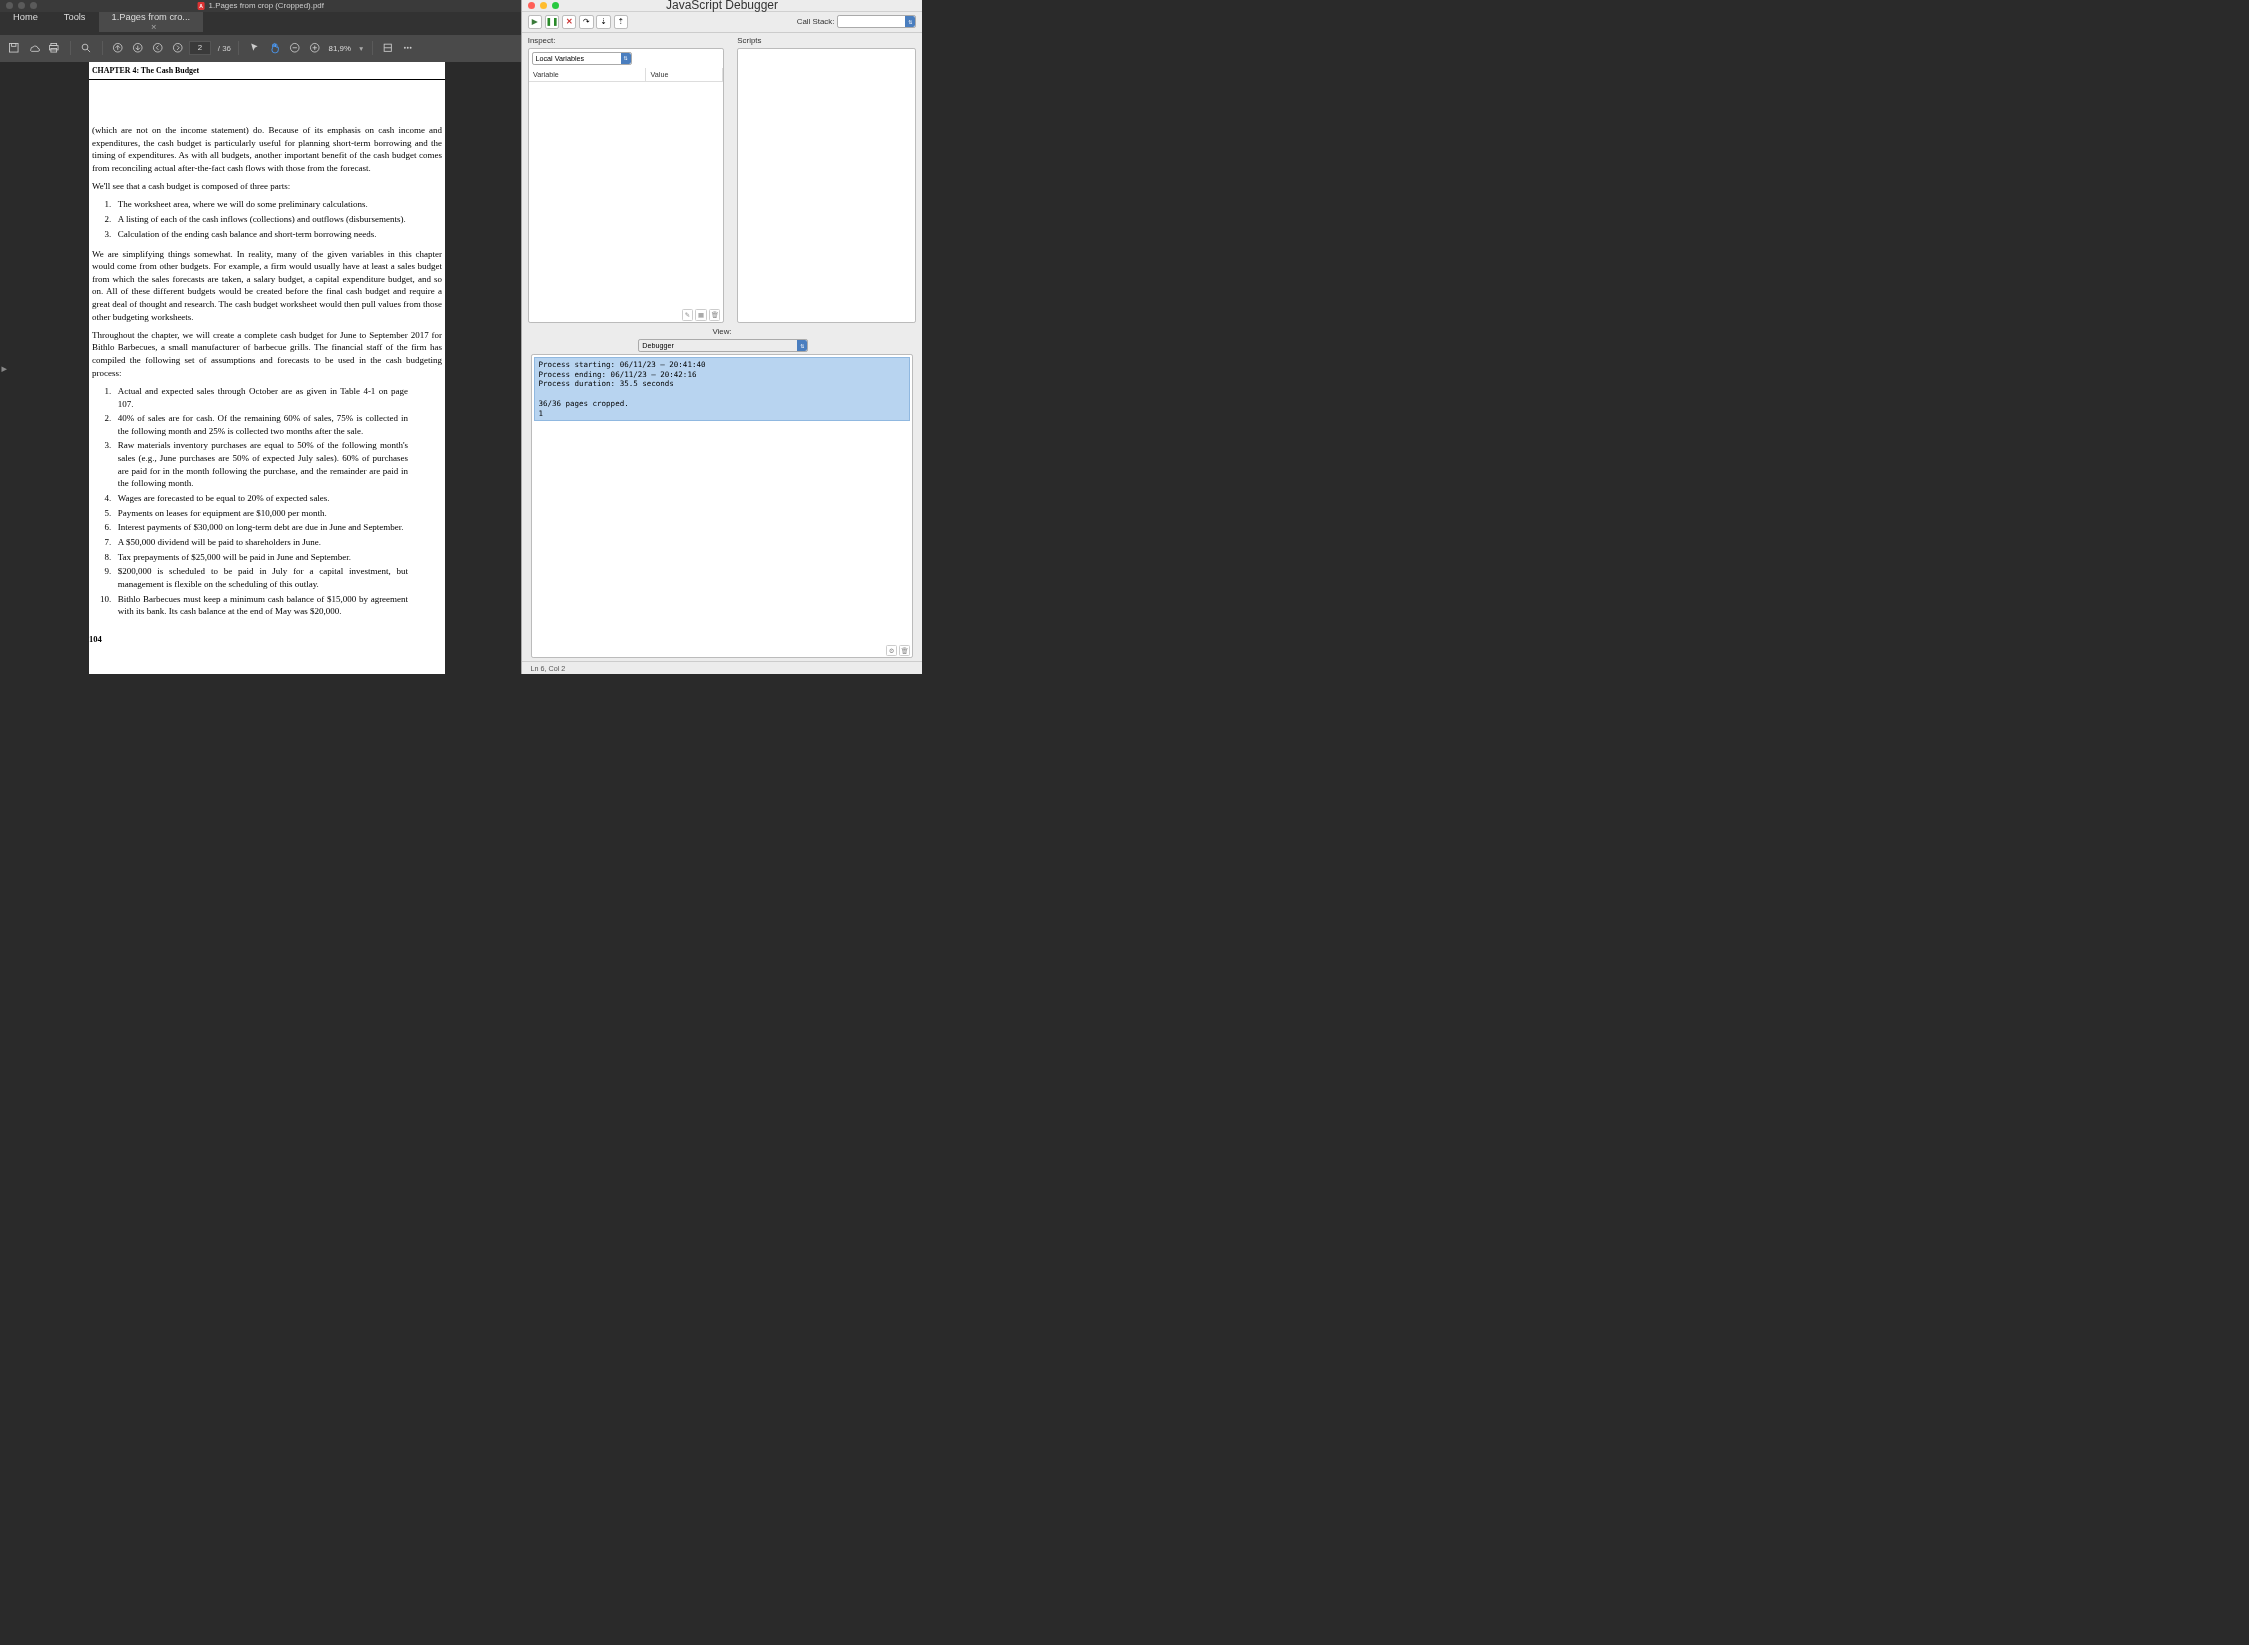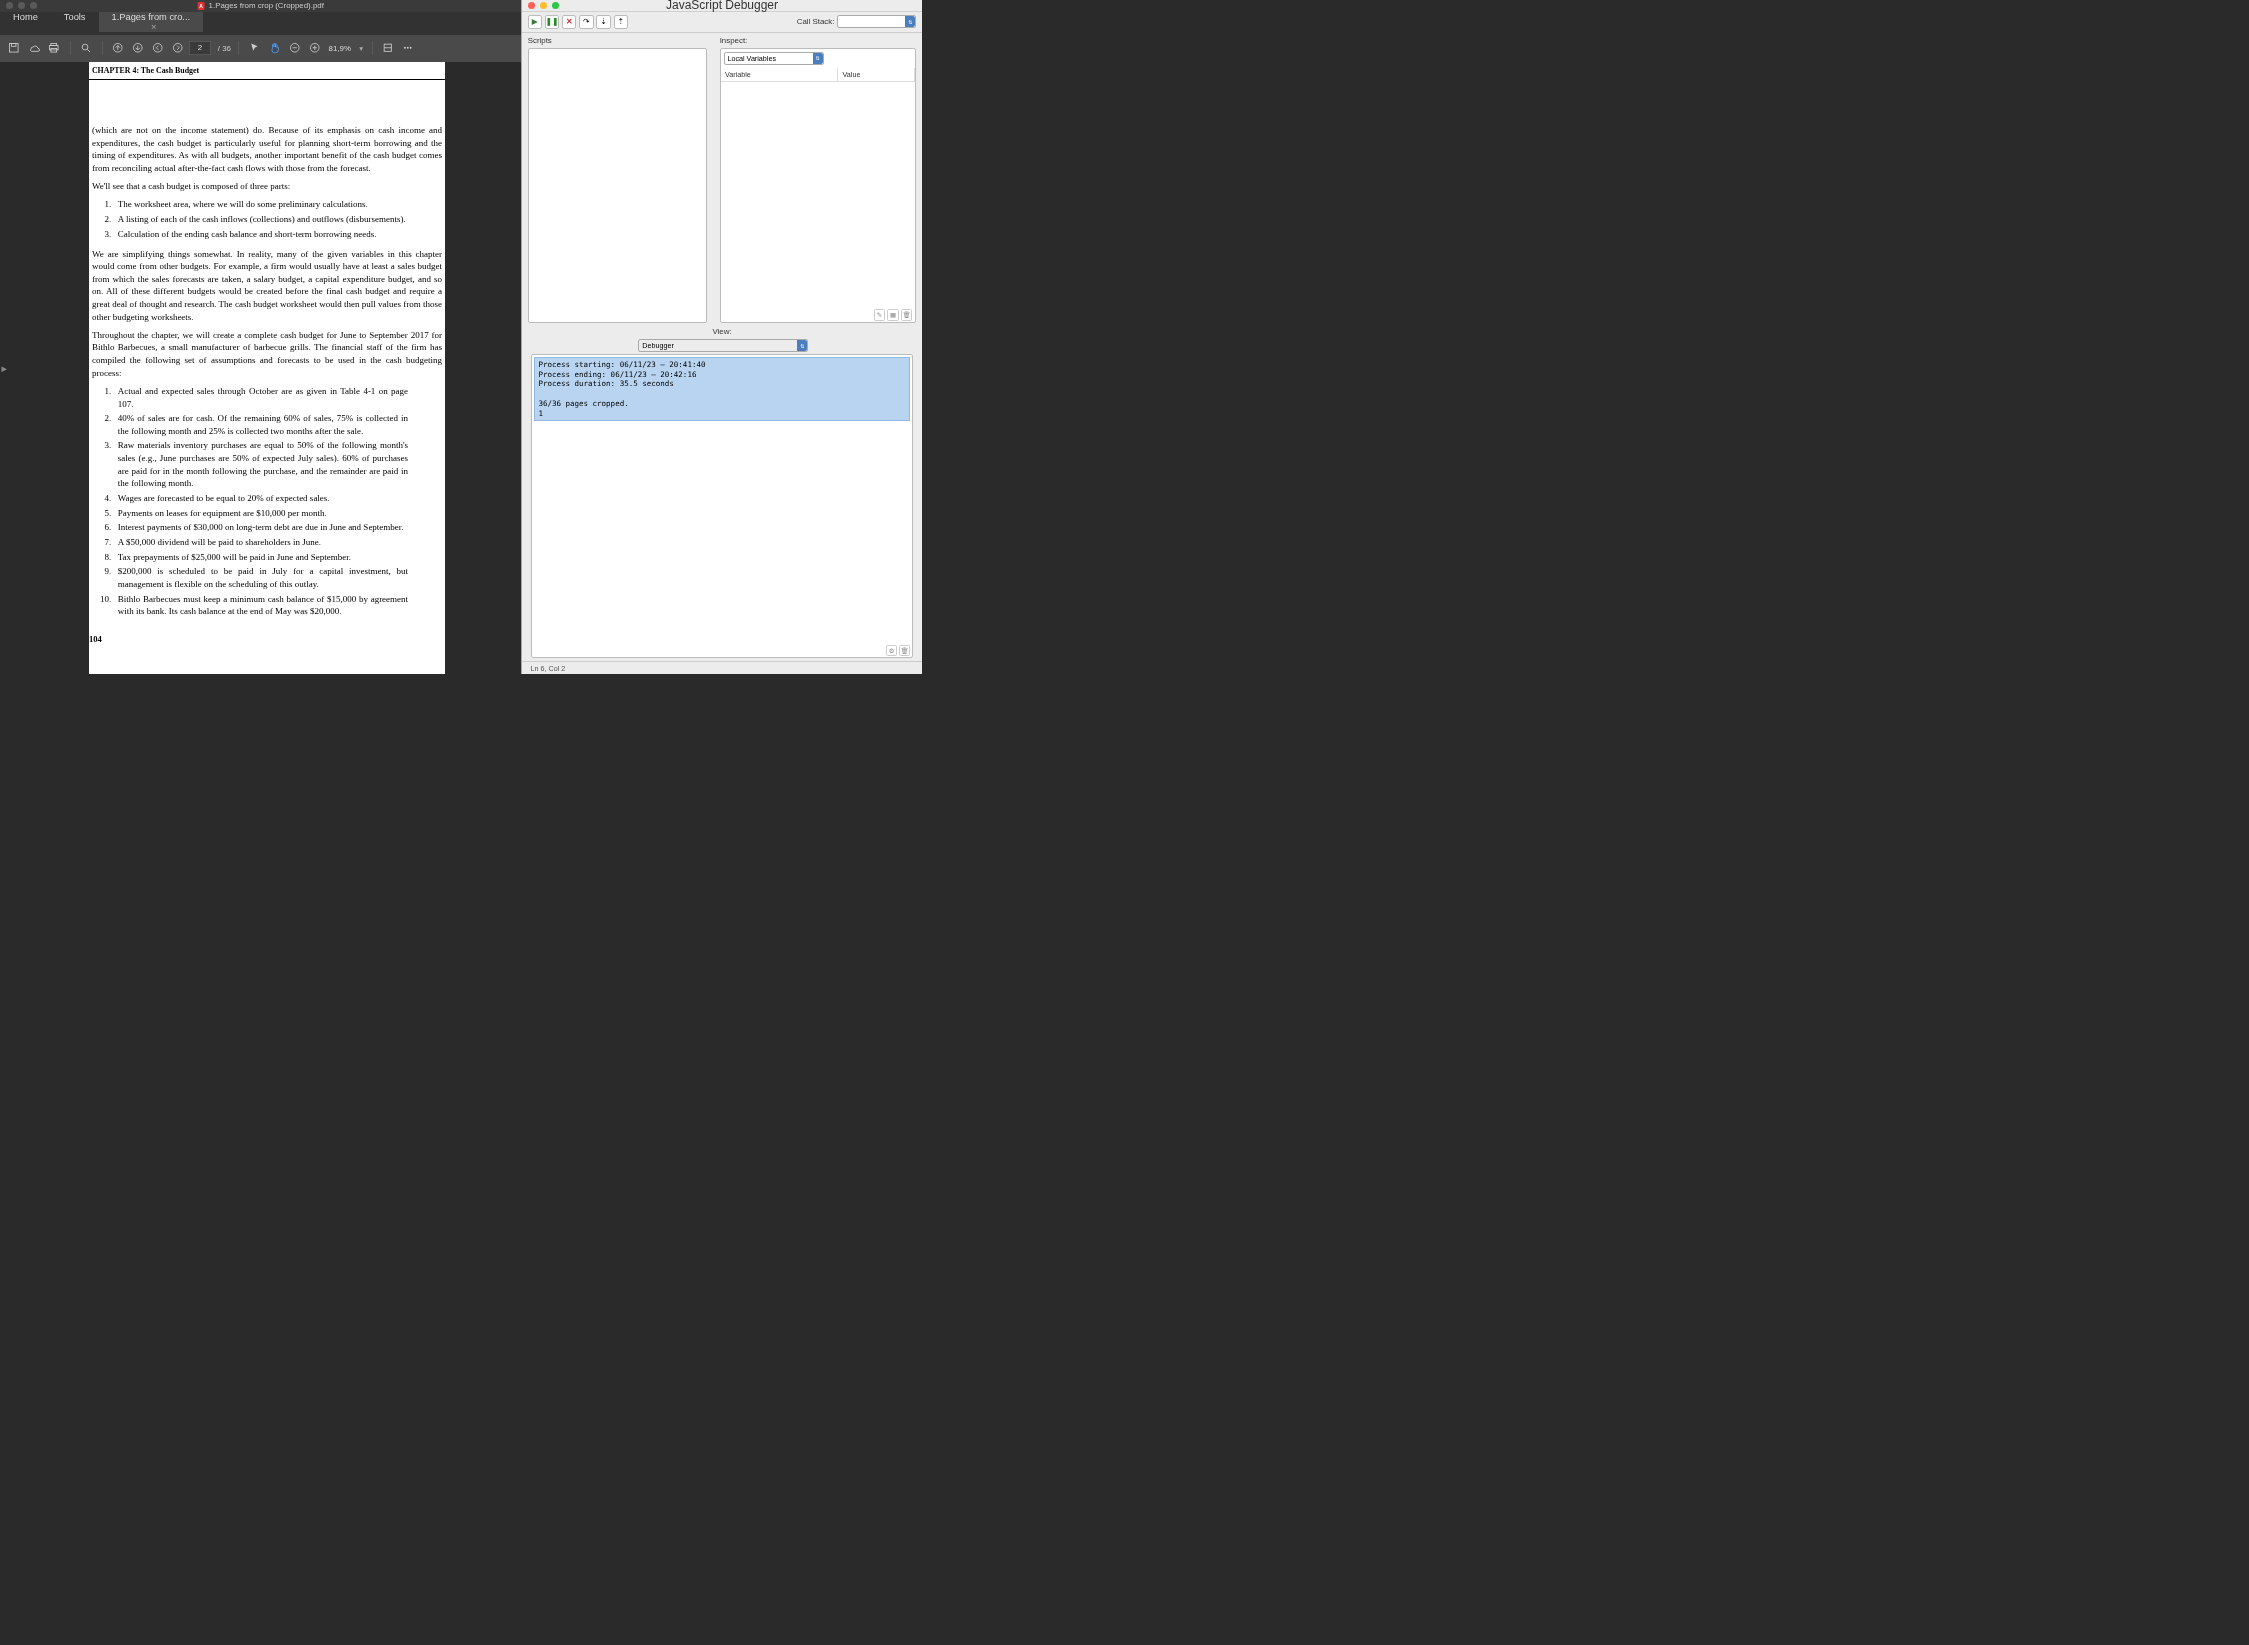--- a/index.html
+++ b/index.html
@@ -231,43 +231,43 @@
     <div class="dbg-btn">↷</div>
     <div class="dbg-btn">⇣</div>
     <div class="dbg-btn">⇡</div>
     <div style="flex:1"></div>
     <span class="dbg-lbl">Call Stack:</span>
     <div class="dbg-select" style="width:79px">
         <div class="dbg-select-arrow">⇅</div>
       </div>
   </div>
   <div class="debug-panels">
-    <div class="panel-col left">
-      <div class="panel-label">Scripts</div>
-      <div class="panel-box"></div>
-    </div>
     <div class="panel-col right">
       <div class="panel-label">Inspect:</div>
       <div class="panel-box inspect-box">
         <div class="insp-sel">
           <span>Local Variables</span>
           <div class="dbg-select-arrow">⇅</div>
         </div>
         <div class="var-head">
           <div class="var-col1">Variable</div>
           <div class="var-col2">Value</div>
         </div>
         <div style="flex:1"></div>
         <div class="insp-actions">
           <div class="insp-act">✎</div>
           <div class="insp-act">▦</div>
           <div class="insp-act">🗑</div>
         </div>
       </div>
     </div>
+    <div class="panel-col left">
+      <div class="panel-label">Scripts</div>
+      <div class="panel-box"></div>
+    </div>
   </div>
   <div class="view-row">
     <span class="panel-label">View:</span>
   </div>
   <div class="view-row">
     <div class="view-sel">
       <span>Debugger</span>
       <div class="dbg-select-arrow">⇅</div>
     </div>
   </div>

